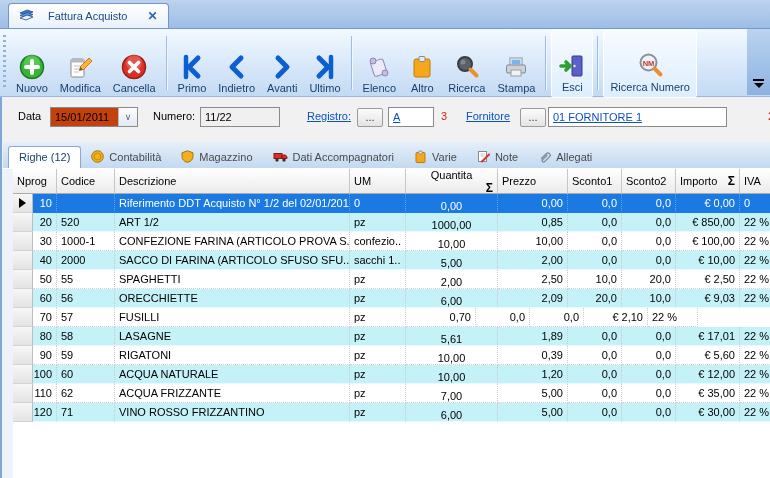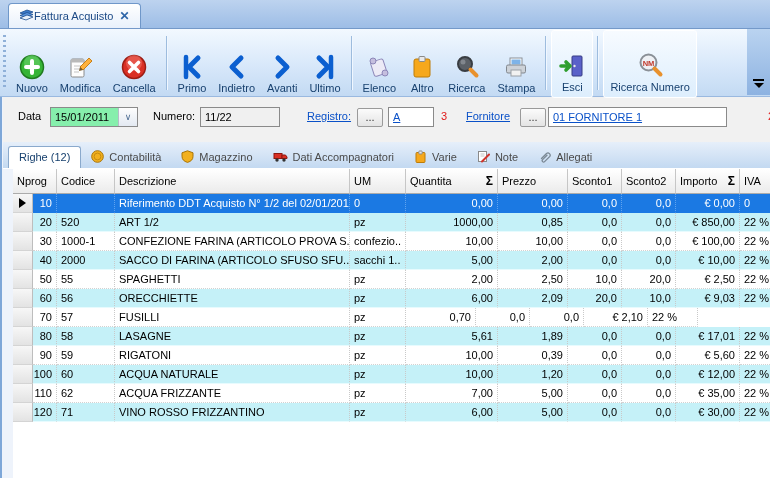--- a/index.html
+++ b/index.html
@@ -6,21 +6,21 @@
   .win{position:relative;width:770px;height:478px;overflow:hidden;background:#fff;
        font-family:"Liberation Sans",sans-serif;font-size:11px;color:#000;}
 
   
   .frame-left{position:absolute;left:0;top:0;bottom:0;width:13px;background:#eef3fb;
               border-left:2px solid #7ea7d8;border-right:1px solid #b9cfec;z-index:0;}
 
   
   .doc-strip{position:absolute;left:0;top:0;right:0;height:28px;
              background:linear-gradient(#bdd3ef,#9dbde6);border-bottom:1px solid #7499c9;z-index:5;}
-  .doc-tab{position:absolute;left:8px;top:3px;height:24px;display:flex;align-items:center;gap:0;
+  .doc-tab{position:absolute;left:8px;top:3px;height:24px;display:flex;align-items:center;gap:14px;
            padding:0 10px;background:linear-gradient(#ffffff,#e9f1fb);
            border:1px solid #6f97c9;border-bottom:none;border-radius:4px 4px 0 0;}
   .doc-tab .ttl{color:#1c4a86;}
   .doc-close{color:#2f66a8;font-weight:bold;font-size:12px;margin-left:6px;cursor:default;}
 
   
   .toolbar{position:absolute;left:0;top:28px;right:0;height:68px;
            background:linear-gradient(#f3f9ff,#d8e8fa 55%,#c3daf3);border-bottom:1px solid #9ab9e0;z-index:4;}
   .gripper{position:absolute;left:3px;top:7px;bottom:7px;width:3px;
            background:repeating-linear-gradient(#8fb0d8 0 2px,transparent 2px 5px);}
@@ -36,21 +36,21 @@
                align-items:center;justify-content:flex-end;padding-bottom:7px;}
   .ovf{width:11px;}
   .ovf .bar{height:2px;background:#000;margin-bottom:2px;}
   .ovf .tri{width:0;height:0;border-left:5.5px solid transparent;border-right:5.5px solid transparent;
             border-top:5px solid #000;margin:0 auto;}
 
   
   .formrow{position:absolute;left:3px;top:97px;right:0;height:45px;background:#f1f1f1;z-index:3;padding-left:48px;}
   .formrow .item{position:absolute;top:13px;}
   .lab{color:#000;}
-  .sunken{border:1px solid #8a8a8a;background:#86efac;height:20px;box-sizing:border-box;
+  .sunken{border:1px solid #8a8a8a;background:#c2410c;height:20px;box-sizing:border-box;
           display:flex;align-items:center;padding:0 4px;}
   .combo{position:absolute;left:47px;top:10px;width:88px;}
   .combo .sunken{width:100%;padding-right:20px;}
   .combo .dd{position:absolute;right:1px;top:1px;bottom:1px;width:18px;
              background:linear-gradient(#fdfdfd,#e3e9f2);border-left:1px solid #b5bcc7;
              display:flex;align-items:center;justify-content:center;color:#4a6a90;font-size:9px;}
   .numbox{position:absolute;left:197px;top:10px;width:80px;background:#f0f0f0;}
   .link{color:#0a51c8;text-decoration:underline;}
   .browse{position:absolute;top:11px;width:26px;height:19px;box-sizing:border-box;
           background:linear-gradient(#fbfbfb,#e4e4e4);border:1px solid #9a9a9a;border-radius:2px;
@@ -80,21 +80,21 @@
       display:flex;align-items:center;padding:0 4px;white-space:nowrap;overflow:hidden;}
   .gc.num{justify-content:flex-end;}
   .grow.alt .gc{background:#c5f1f8;border-bottom:1px solid #e7fbfe;}
   .grow.sel .gc{background:#1b79e3;color:#fff;border-right:1px dotted #5fa3ef;border-bottom:1px solid #1b79e3;}
   .rowsel{box-sizing:border-box;width:20px;background:linear-gradient(#f7f7f7,#e3e3e3);
           border-right:1px solid #bdbdbd;border-bottom:1px solid #d4d4d4;
           display:flex;align-items:center;justify-content:center;}
   .marker{width:0;height:0;border-top:5px solid transparent;border-bottom:5px solid transparent;
           border-left:7px solid #000;}
   .c-nprog{width:24px;}.c-codice{width:58px;}.c-desc{width:235px;}.c-um{width:56px;}
-  .c-quant{width:92px;}.c-prezzo{width:70px;}.c-sc1{width:54px;}.c-sc2{width:54px;}
+  .c-quant{width:92px;flex-direction:column;}.c-prezzo{width:70px;}.c-sc1{width:54px;}.c-sc2{width:54px;}
   .c-imp{width:64px;}.c-iva{width:50px;}
   .gh.c-first{width:44px;}
 </style>
 </head>
 <body>
 
 <div class="win">
   <div class="frame-left"></div>
 
   <div class="doc-strip">

